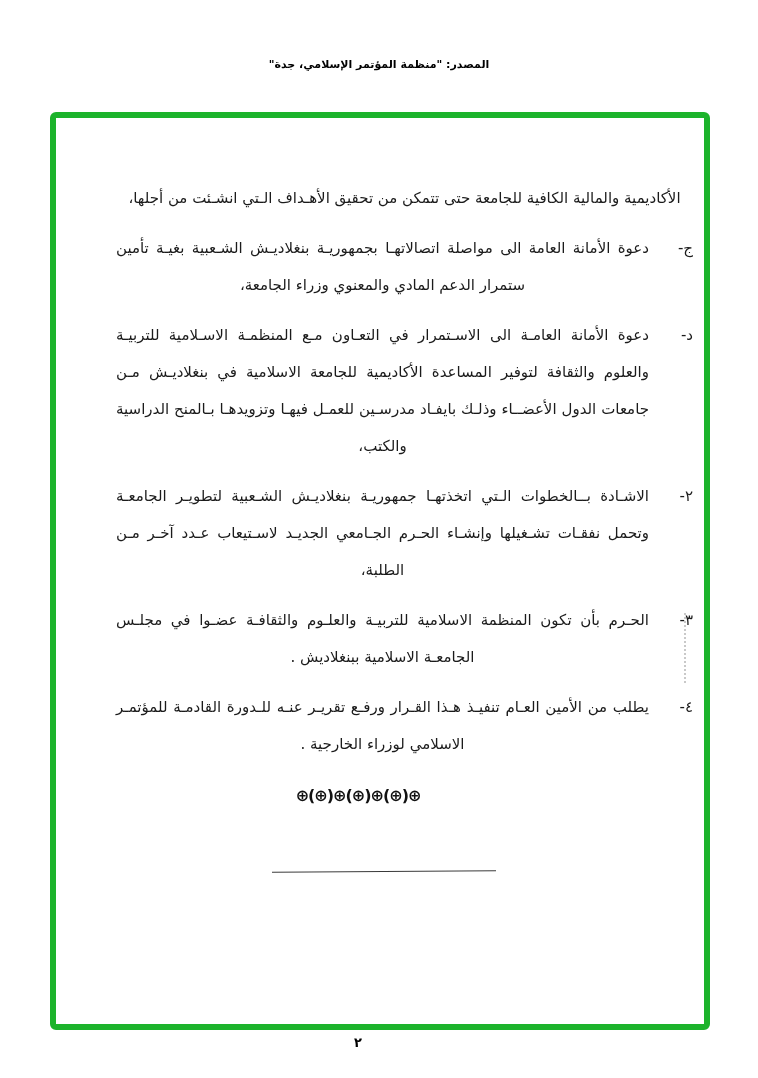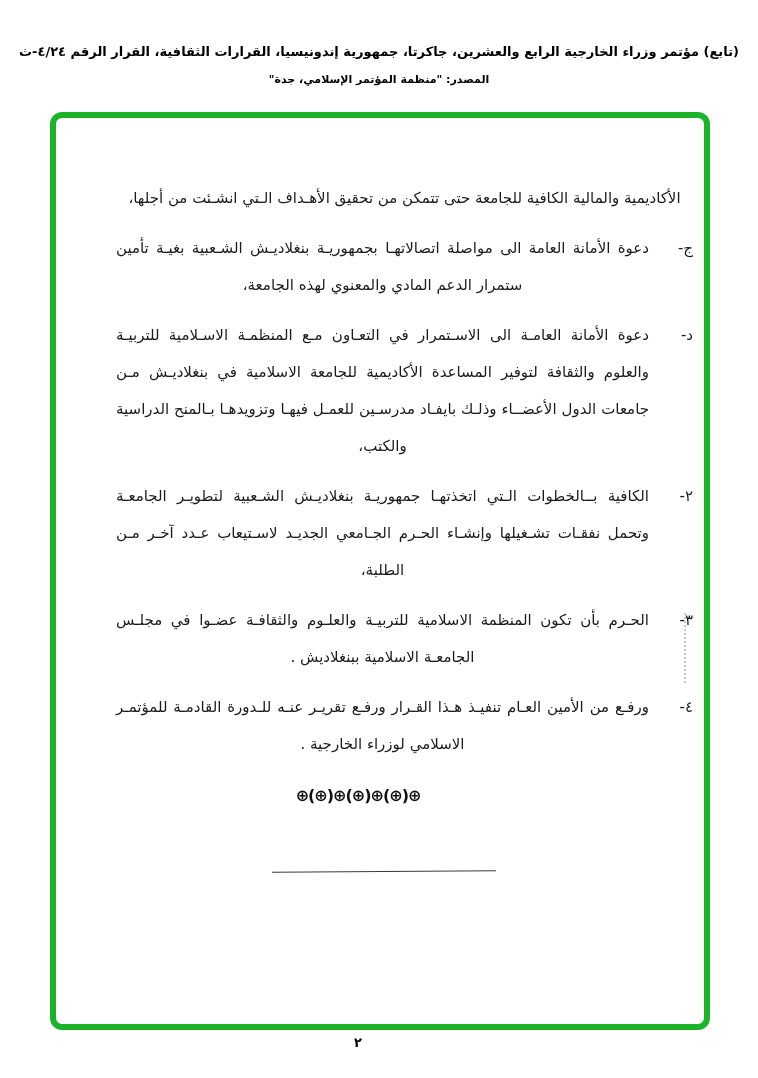--- a/index.html
+++ b/index.html
@@ -14,21 +14,21 @@
   }
   
   .header { position:absolute; top:44px; left:0; right:0; text-align:center; direction:rtl; color:#000; }
   .header-line1 { font-size:13px; font-weight:bold; letter-spacing:0; }
   .header-line2 { font-size:11px; font-weight:bold; margin-top:14px; }
   
   .green-box {
     position:absolute; left:50px; top:112px;
     width:660px; height:918px;
     border:6px solid #1cb32b;
-    border-radius:12px;
+    border-radius:6px;
   }
   
   .doc-body {
     position:absolute; top:62px; right:11px;
     width:577px;
     direction:rtl;
     font-size:15px;
     line-height:37px;
     color:#1b1b1b;
   }
@@ -67,53 +67,52 @@
     text-align:center;
     font-size:13px; font-weight:bold; color:#000;
   }
 </style>
 </head>
 <body>
 
 <div class="page">
 
   <div class="header">
-    <div class="header-line1">(تابع) مؤتمر وزراء الخارجية الرابع والعشرين، جاكرتا، جمهورية إندونيسيا، القرارات الثقافية، القرار الرقم ٤/٢٤-ث</div>
     <div class="header-line2">المصدر:  "منظمة المؤتمر الإسلامي، جدة"</div>
   </div>
 
   <div class="green-box">
 
     <div class="doc-body">
 
       <div class="para">الأكاديمية والمالية الكافية للجامعة حتى تتمكن من تحقيق الأهـداف الـتي انشـئت من أجلها،</div>
 
       <div class="item">
         <div class="item-marker">ج-</div>
-        <div class="item-text"><b class="lead">دعوة</b><span> الأمانة العامة الى مواصلة اتصالاتهـا بجمهوريـة بنغلاديـش الشـعبية بغيـة تأمين ستمرار الدعم المادي والمعنوي لهذه الجامعة،</span></div>
+        <div class="item-text"><b class="lead">دعوة</b><span> الأمانة العامة الى مواصلة اتصالاتهـا بجمهوريـة بنغلاديـش الشـعبية بغيـة تأمين ستمرار الدعم المادي والمعنوي وزراء الجامعة،</span></div>
       </div>
 
       <div class="item">
         <div class="item-marker">د-</div>
         <div class="item-text"><b class="lead">دعوة</b><span> الأمانة العامـة الى الاسـتمرار في التعـاون مـع المنظمـة الاسـلامية للتربيـة والعلوم والثقافة لتوفير المساعدة الأكاديمية للجامعة الاسلامية في بنغلاديـش مـن جامعات الدول الأعضــاء وذلـك بايفـاد مدرسـين للعمـل فيهـا وتزويدهـا بـالمنح الدراسية والكتب،</span></div>
       </div>
 
       <div class="item">
         <div class="item-marker">٢-</div>
-        <div class="item-text"><b class="lead">الكافية</b><span> بــالخطوات الـتي اتخذتهـا جمهوريـة بنغلاديـش الشـعبية لتطويـر الجامعـة وتحمل نفقـات تشـغيلها وإنشـاء الحـرم الجـامعي الجديـد لاسـتيعاب عـدد آخـر مـن الطلبة،</span></div>
+        <div class="item-text"><b class="lead">الاشـادة</b><span> بــالخطوات الـتي اتخذتهـا جمهوريـة بنغلاديـش الشـعبية لتطويـر الجامعـة وتحمل نفقـات تشـغيلها وإنشـاء الحـرم الجـامعي الجديـد لاسـتيعاب عـدد آخـر مـن الطلبة،</span></div>
       </div>
 
       <div class="item">
         <div class="item-marker">٣-</div>
         <div class="item-text"><b class="lead">الحـرم</b><span> بأن تكون المنظمة الاسلامية للتربيـة والعلـوم والثقافـة عضـوا في مجلـس الجامعـة الاسلامية ببنغلاديش .</span></div>
       </div>
 
       <div class="item">
         <div class="item-marker">٤-</div>
-        <div class="item-text"><b class="lead">ورفـع</b><span> من الأمين العـام تنفيـذ هـذا القـرار ورفـع تقريـر عنـه للـدورة القادمـة للمؤتمـر الاسلامي لوزراء الخارجية .</span></div>
+        <div class="item-text"><b class="lead">يطلب</b><span> من الأمين العـام تنفيـذ هـذا القـرار ورفـع تقريـر عنـه للـدورة القادمـة للمؤتمـر الاسلامي لوزراء الخارجية .</span></div>
       </div>
 
     </div>
 
     <div class="ornament">⊕(⊕)⊕(⊕)⊕(⊕)⊕</div>
 
     <div class="sig-line"></div>
 
     <div class="scan-dots"></div>
 

